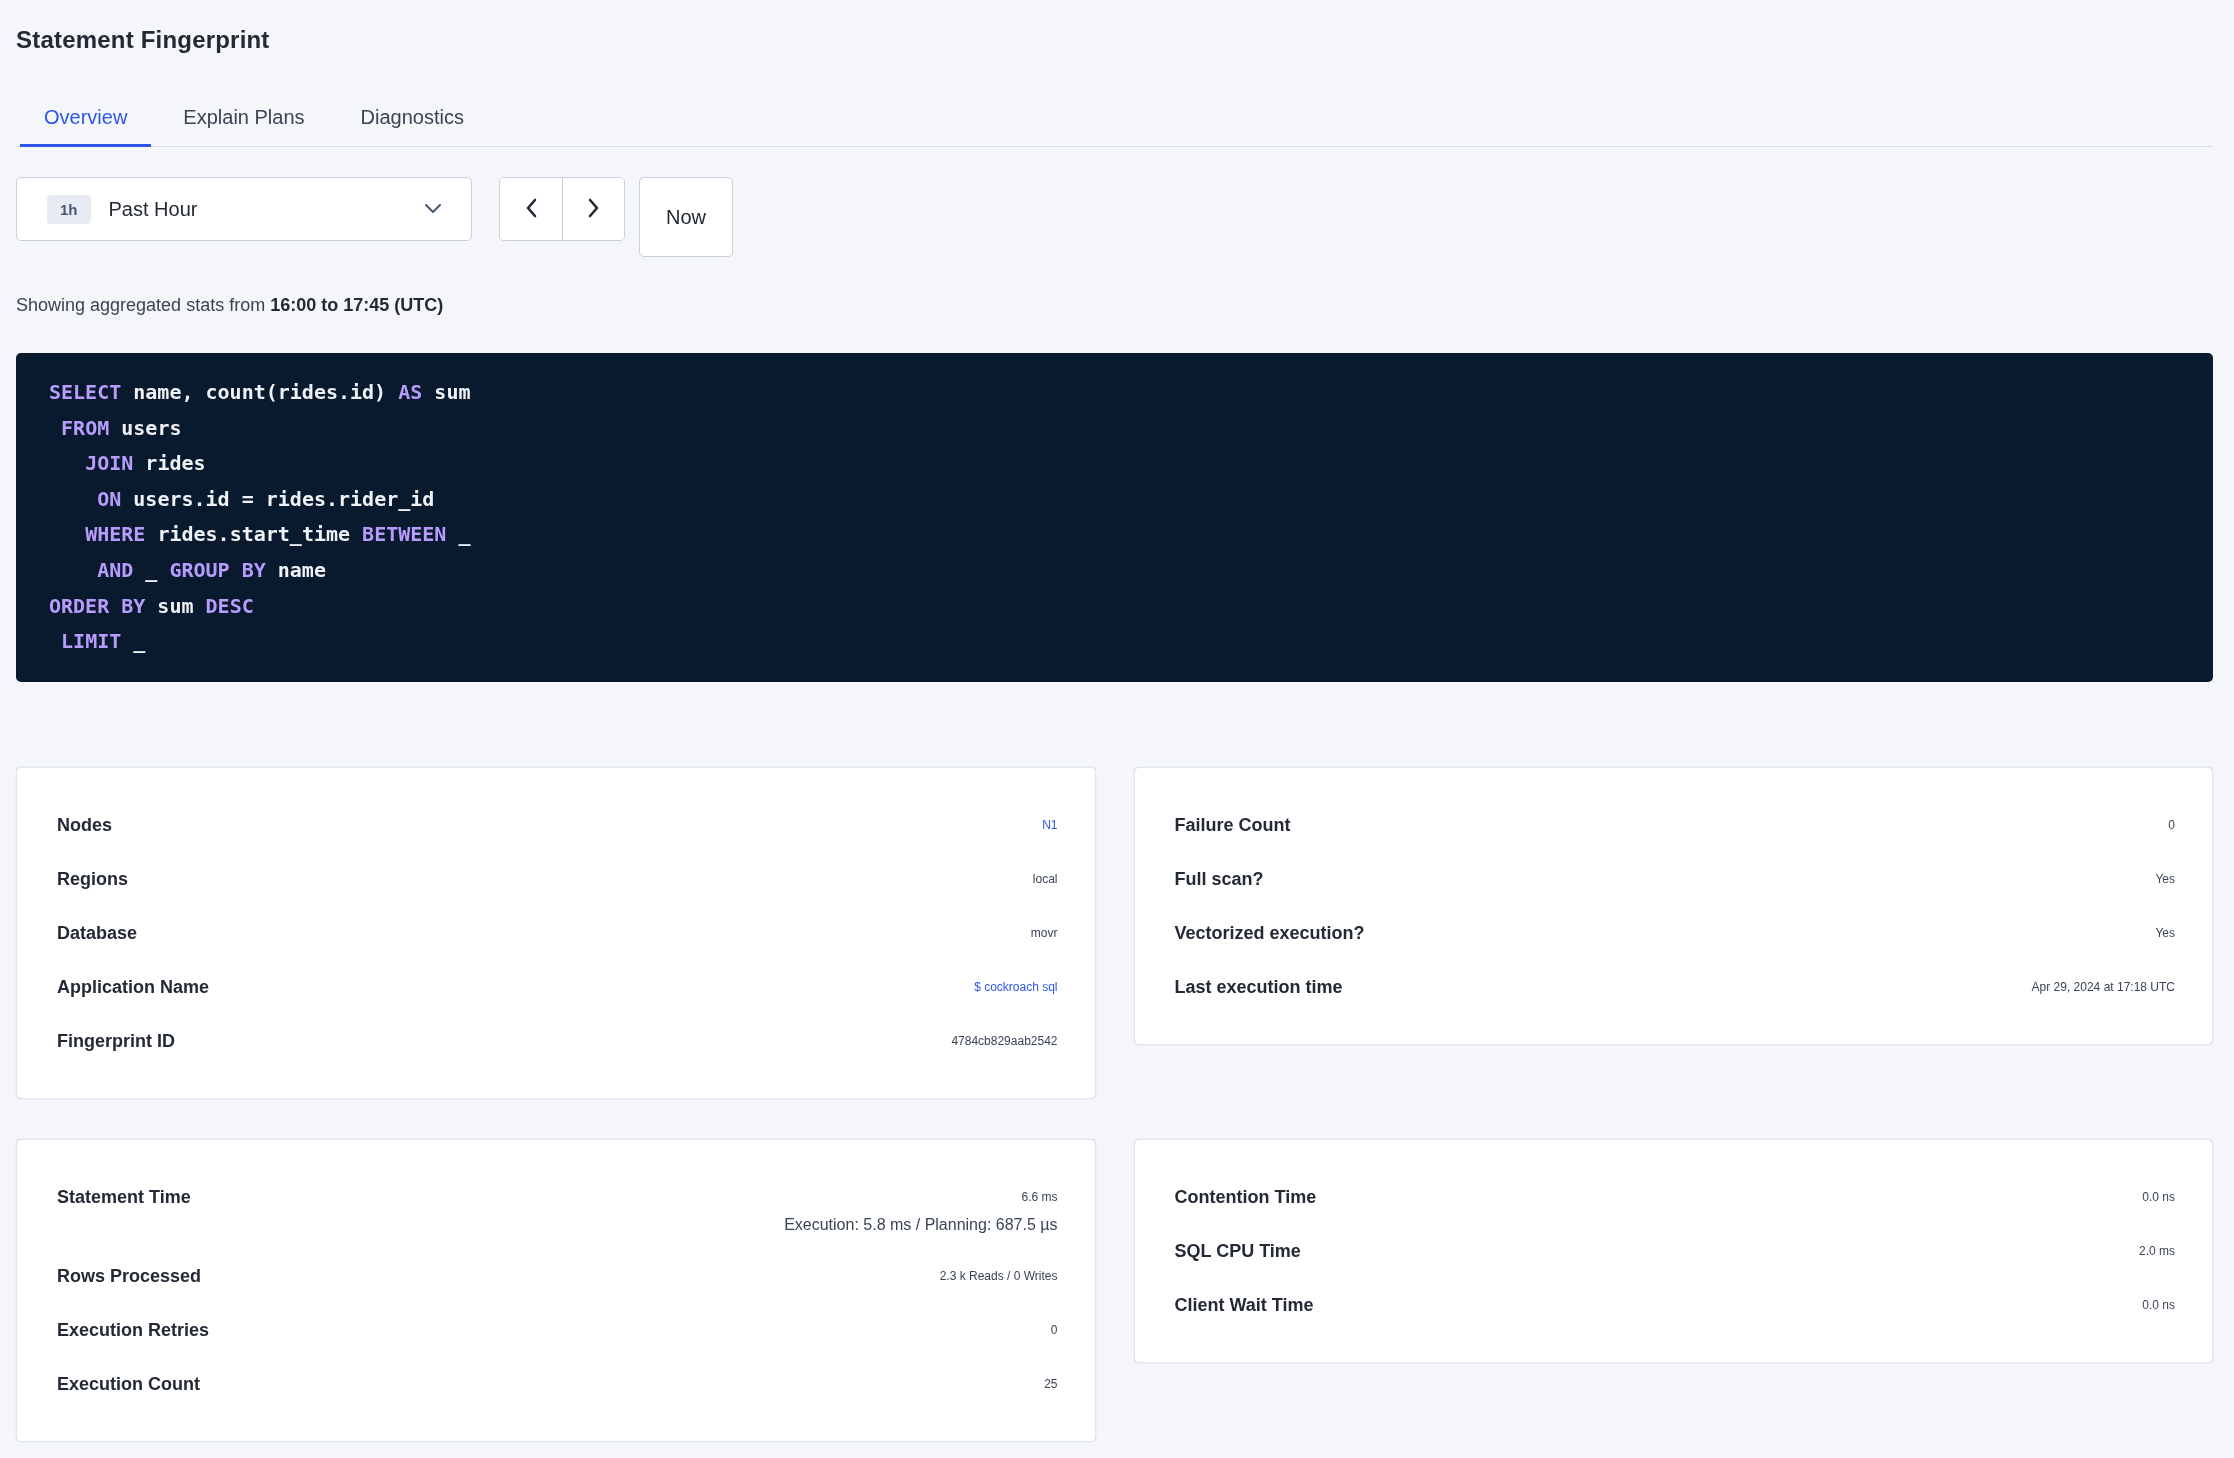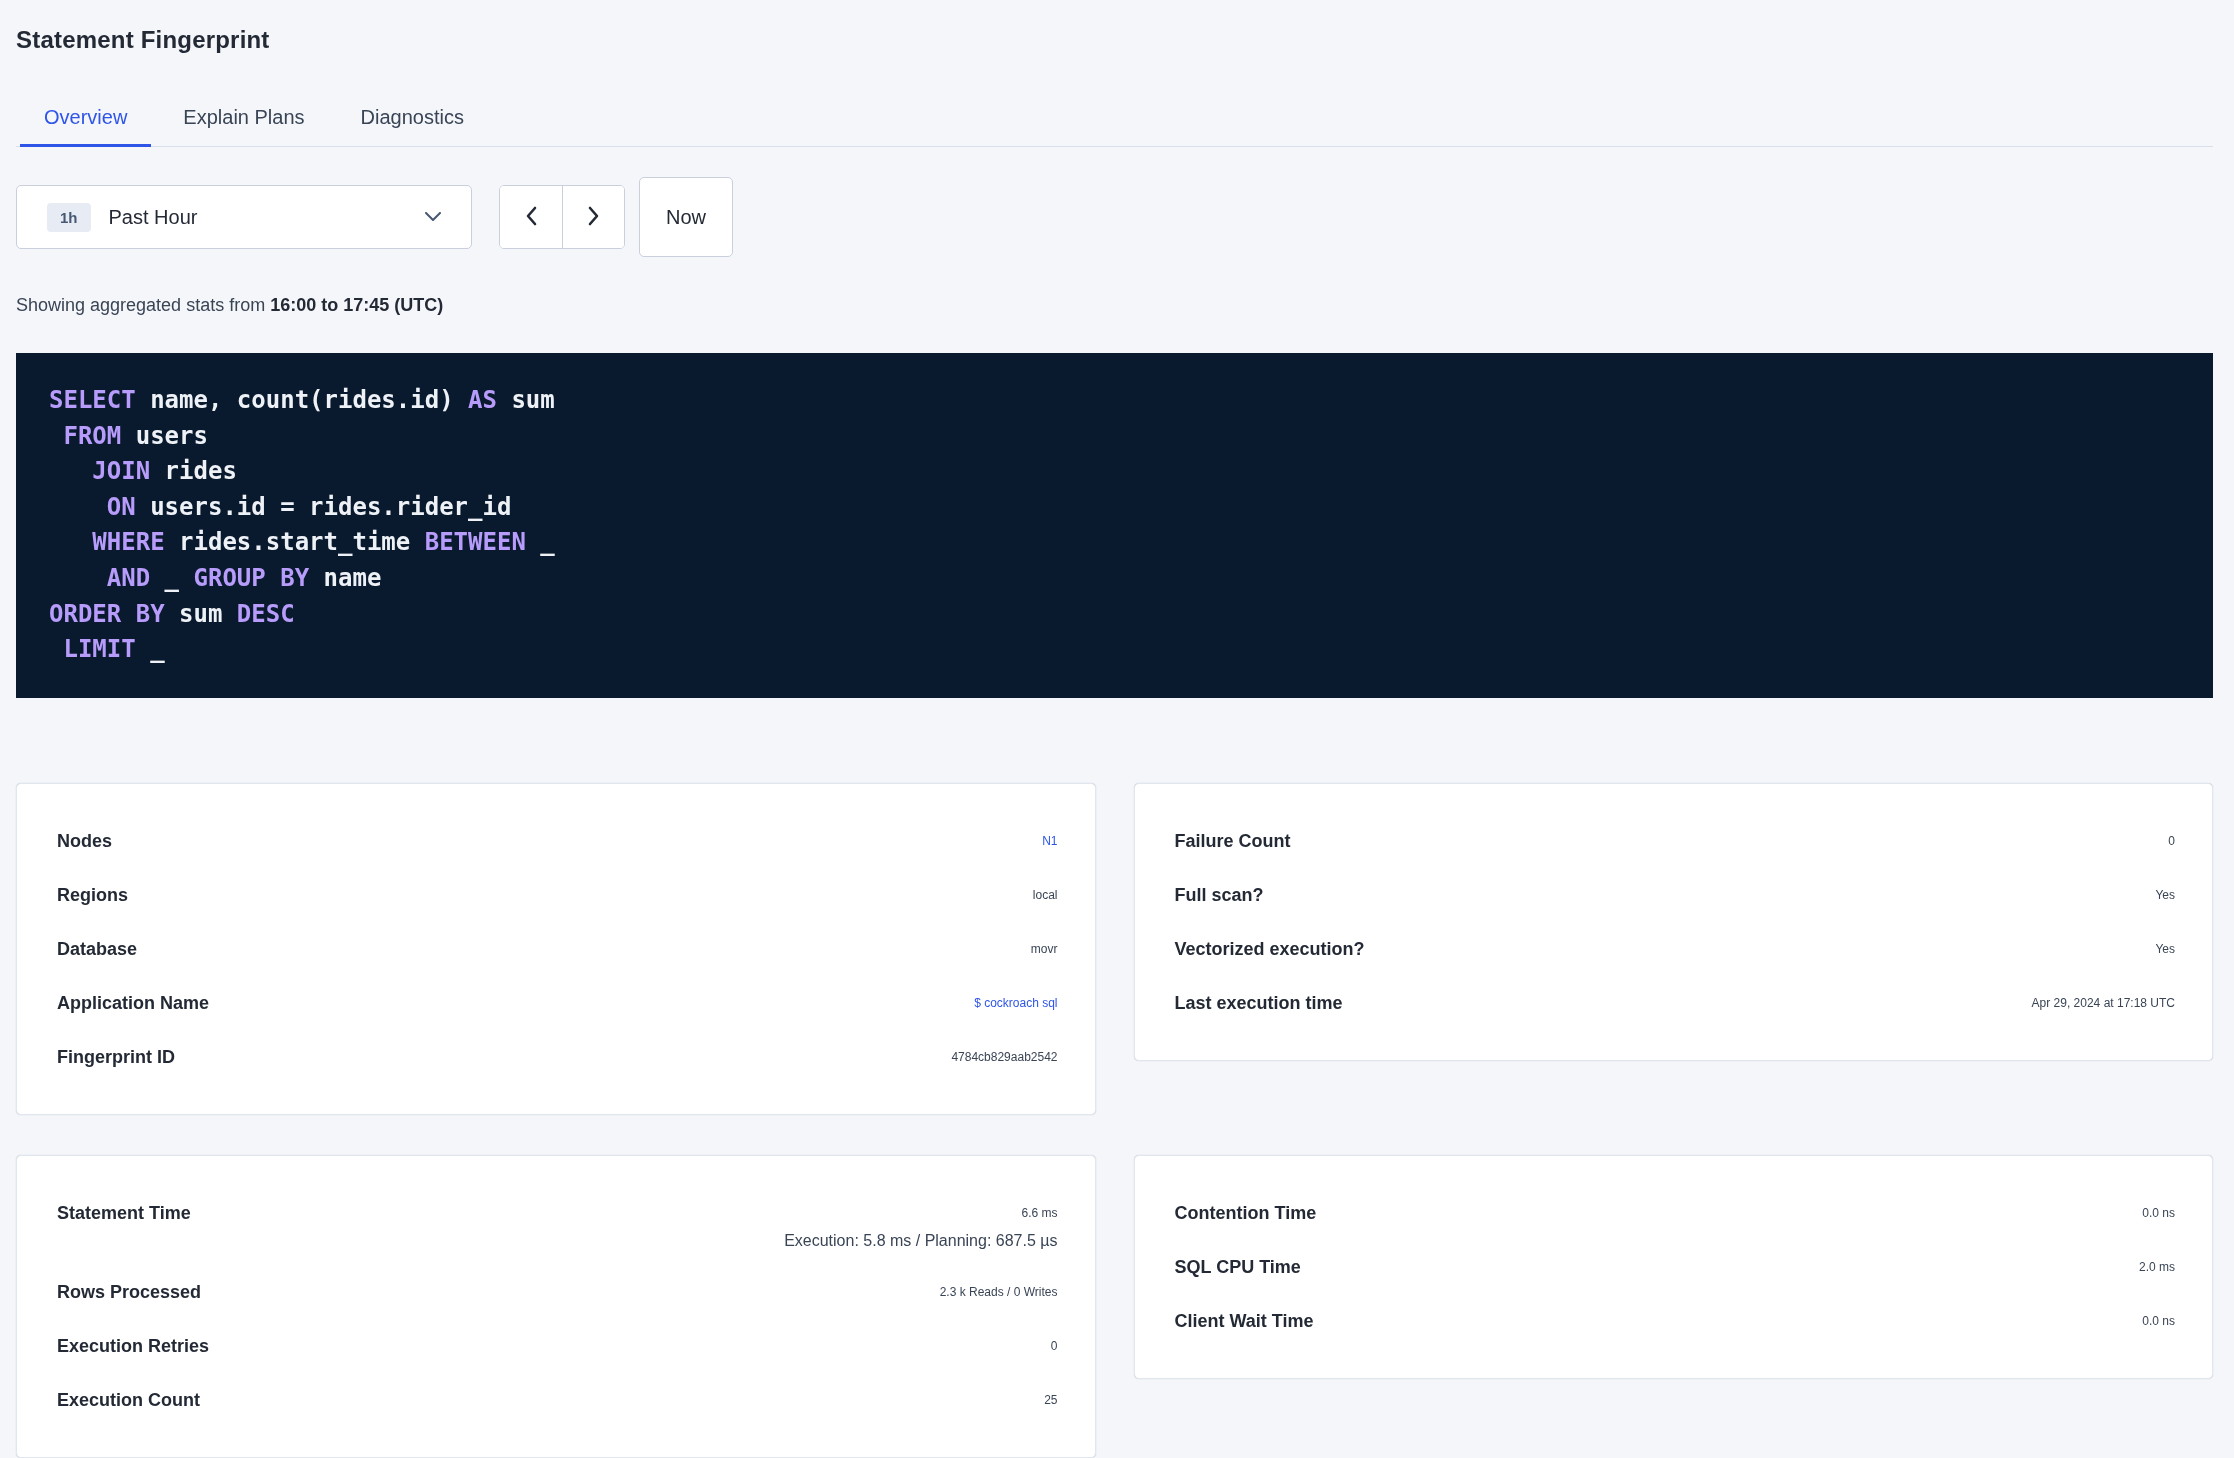--- a/index.html
+++ b/index.html
@@ -16,38 +16,38 @@
   .page{padding:26px 21px 0 16px;}
   h1.page-title{font-size:24px;font-weight:700;margin:0;color:var(--ink);letter-spacing:.2px;}
 
   
   .tabs{display:flex;margin-top:40px;border-bottom:1px solid #d9dfe9;}
   .tab{font-size:20px;color:var(--body-text);padding:12px 28px 17px;position:relative;white-space:nowrap;}
   .tab.active{color:var(--accent);}
   .tab.active::after{content:"";position:absolute;left:4px;right:4px;bottom:-1px;height:3px;background:var(--accent);}
 
   
-  .toolbar{display:flex;align-items:center;margin-top:30px;}
+  .toolbar{display:flex;align-items:flex-start;margin-top:30px;}
   .dropdown{width:456px;height:64px;background:#fff;border:1px solid var(--btn-border);border-radius:5px;
     display:flex;align-items:center;padding:0 30px;}
   .badge{background:#e7ecf4;color:var(--muted);font-size:15px;font-weight:700;padding:7px 13px;border-radius:4px;line-height:1;}
   .dropdown-label{font-size:20px;margin-left:18px;color:var(--ink);flex:1;}
   .arrow-group{display:flex;margin-left:27px;border:1px solid var(--btn-border);border-radius:5px;background:#fff;height:64px;overflow:hidden;}
   .arrow-btn{width:62px;display:flex;align-items:center;justify-content:center;background:#fff;border:none;padding:0;}
   .arrow-btn + .arrow-btn{border-left:1px solid var(--btn-border);}
   .now-btn{margin-left:14px;height:80px;min-width:94px;padding:0 26px;background:#fff;border:1px solid var(--btn-border);
     border-radius:5px;font-size:20px;color:var(--ink);font-family:inherit;}
 
   
   .stats-line{margin:38px 0 0;font-size:18px;color:var(--body-text);}
   .stats-line strong{color:var(--ink);font-weight:700;}
 
   
-  .sql-box{margin-top:37px;background:var(--sql-bg,#0a1a2e);border-radius:0;padding:30px 33px;
-    font-family:"DejaVu Sans Mono",monospace;font-size:24px;font-weight:700;line-height:35.6px;
+  .sql-box{margin-top:37px;background:var(--sql-bg,#0a1a2e);border-radius:5px;padding:22px 33px;
+    font-family:"DejaVu Sans Mono",monospace;font-size:20px;font-weight:700;line-height:35.6px;
     color:var(--sql-text,#eef2f7);}
   .sql-line{white-space:pre;}
   .sql-line .kw{color:var(--sql-keyword,#b79cfb);}
   .sql-line .id{color:inherit;}
 
   
   .grid{display:grid;grid-template-columns:1fr 1fr;column-gap:38px;row-gap:40px;margin-top:85px;align-items:start;}
   .card{background:#fff;border:1px solid var(--card-border);border-radius:5px;padding:30px 37px 30px 40px;
     box-shadow:0 0 1px rgba(67,90,111,.35);}
   .crow{display:flex;justify-content:space-between;align-items:flex-start;padding:14px 0;gap:8px;}

